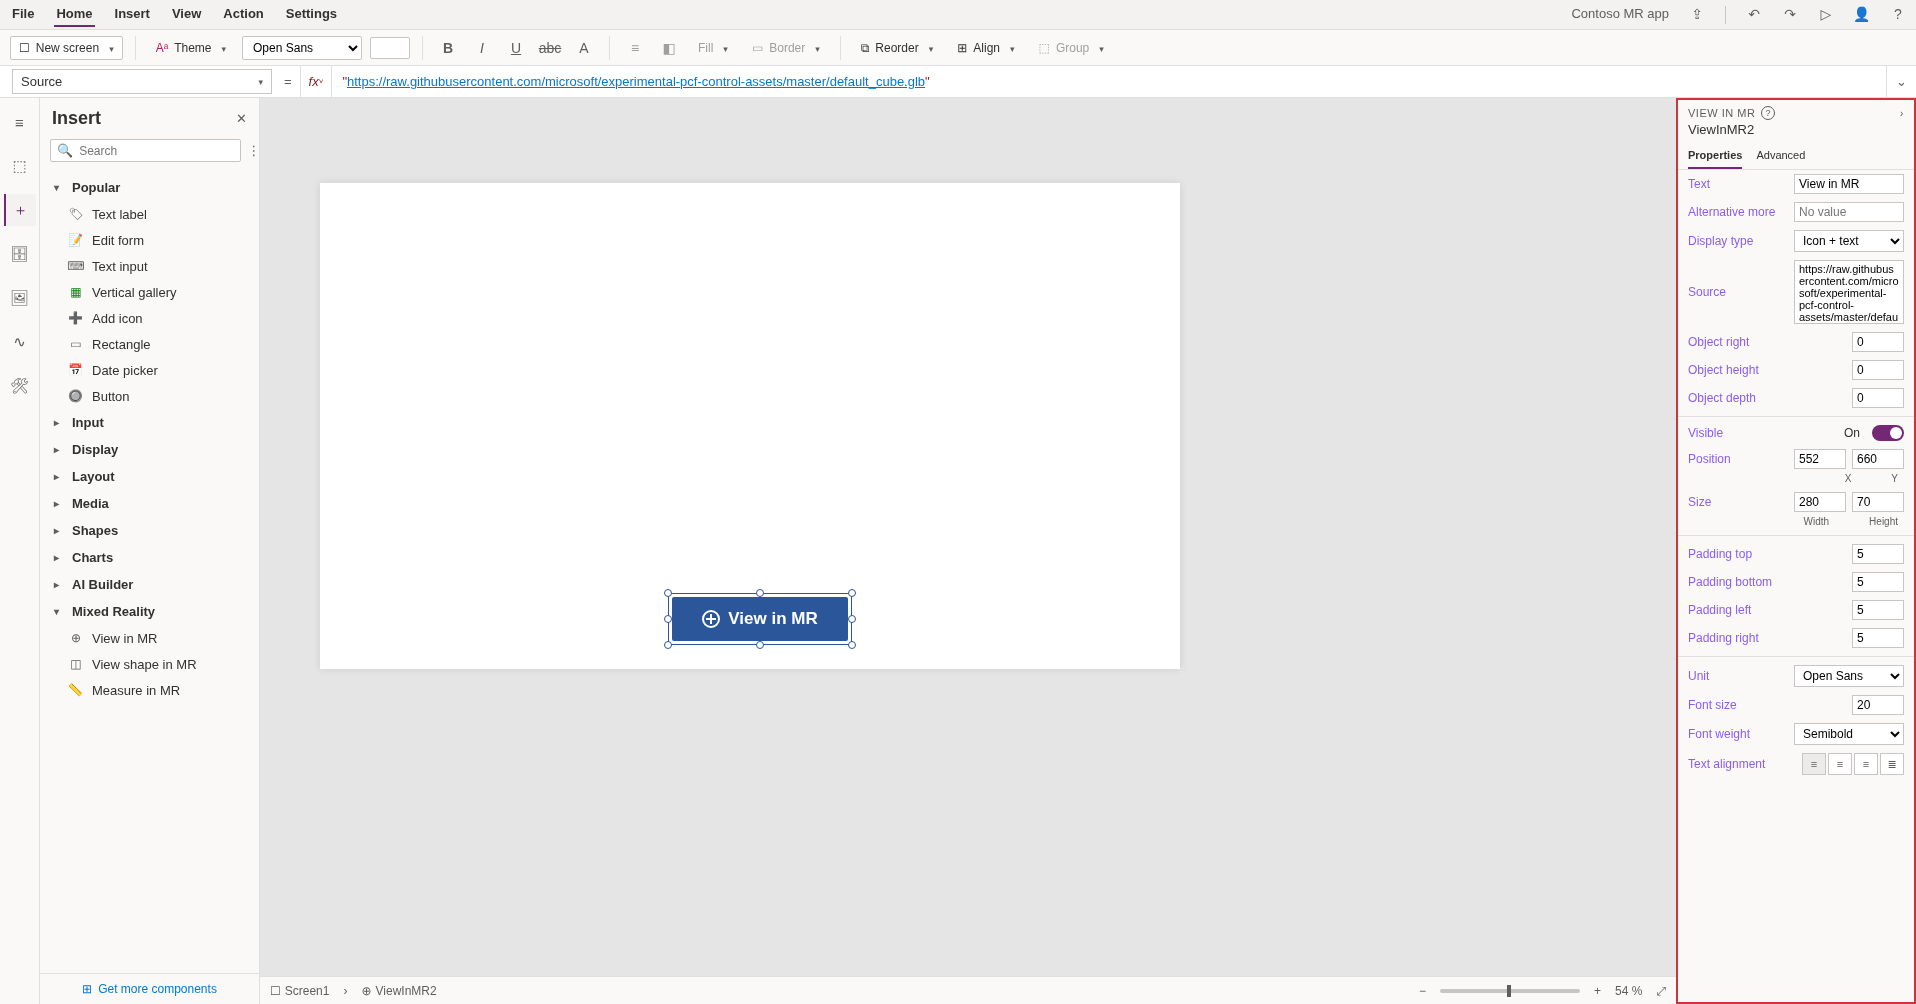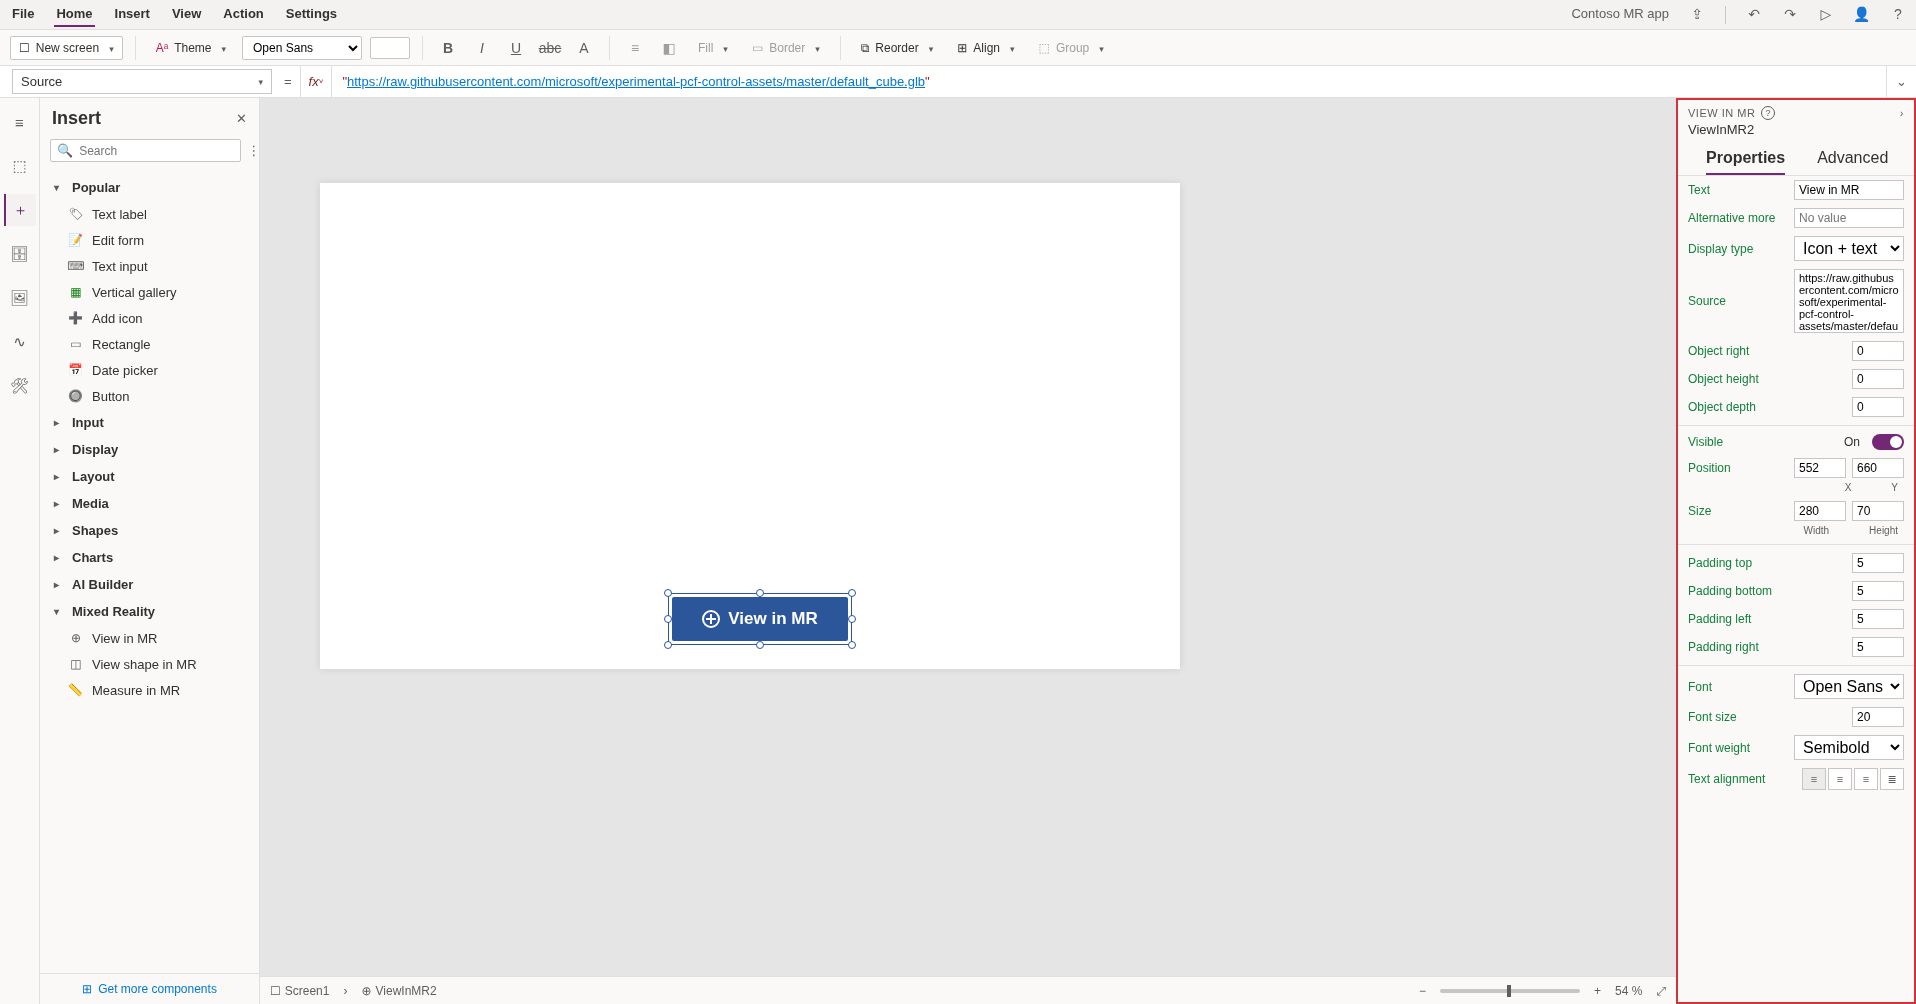--- a/index.html
+++ b/index.html
@@ -71,29 +71,29 @@
 .canvas-footer .zoom-slider { width:140px; height:4px; background:#c8c6c4; position:relative; border-radius:2px; }
 .canvas-footer .zoom-slider .thumb { position:absolute; top:-4px; left:48%; width:4px; height:12px; background:#605e5c; }
 
 
 .prop-panel { width:240px; background:#faf9f8; border:2px solid #d13438; display:flex; flex-direction:column; font-size:12px; }
 .prop-panel .phdr { display:flex; align-items:center; gap:6px; padding:6px 10px 2px; color:#605e5c; font-size:11px; letter-spacing:.5px; }
 .prop-panel .phdr .q { width:14px;height:14px;border:1px solid #605e5c;border-radius:50%;display:flex;align-items:center;justify-content:center;font-size:9px;}
 .prop-panel .phdr .chev { margin-left:auto; cursor:pointer; }
 .prop-panel .pname { padding:0 10px 6px; font-size:13px; }
 .prop-panel .ptabs { display:flex; gap:14px; padding:0 10px; border-bottom:1px solid #e1dfdd; }
-.prop-panel .ptab { padding:6px 0; cursor:pointer; font-size:16px;margin-left:18px; }
+.prop-panel .ptab { padding:6px 0; cursor:pointer; font-size:11px; }
 .prop-panel .ptab.active { border-bottom:2px solid #742774; font-weight:600; }
 .prop-panel .plist { flex:1; overflow:auto; }
 .prop-panel .prow { display:flex; align-items:center; padding:4px 10px; gap:6px; }
 .prop-panel .prow.sep-top { border-top:1px solid #e1dfdd; margin-top:4px; padding-top:8px; }
-.prop-panel .prow label { flex:1; color:#15803d; }
+.prop-panel .prow label { flex:1; color:#8b5cf6; }
 .prop-panel .prow input[type=text] { width:110px; border:1px solid #c8c6c4; padding:2px 4px; font-size:12px; background:#fff; }
 .prop-panel .prow input.small { width:52px; }
-.prop-panel .prow select { width:110px; border:1px solid #c8c6c4; padding:2px 4px; font-size:16px; background:#fff; }
+.prop-panel .prow select { width:110px; border:1px solid #c8c6c4; padding:2px 4px; font-size:12px; background:#fff; }
 .prop-panel .prow textarea { width:110px; height:64px; border:1px solid #c8c6c4; padding:2px 4px; font-size:11px; resize:none; font-family:inherit; background:#fff; }
 .prop-panel .sublabels { display:flex; justify-content:flex-end; gap:40px; padding:0 16px 4px 0; font-size:10px; color:#605e5c; }
 .toggle { width:32px; height:16px; background:#742774; border-radius:8px; position:relative; cursor:pointer; }
 .toggle .knob { position:absolute; right:2px; top:2px; width:12px; height:12px; background:#fff; border-radius:50%; }
 .align-btns { display:flex; gap:2px; }
 .align-btns .ab { width:24px; height:22px; border:1px solid #c8c6c4; background:#fff; display:flex; align-items:center; justify-content:center; cursor:pointer; font-size:11px; color:#605e5c;}
 .align-btns .ab.active { background:#edebe9; }
 .chev-down::after{content:"▾"; font-size:9px; margin-left:4px; color:#605e5c;}
 </style>
 </head>
@@ -416,21 +416,21 @@
       <div class="prow">
           <label>Padding left</label>
           <input class="small" type="text" value="5" style="">
         </div>
       <div class="prow">
           <label>Padding right</label>
           <input class="small" type="text" value="5" style="">
         </div>
 
       <div class="prow sep-top">
-          <label>Font</label>
+          <label>Unit</label>
           <select><option>Open Sans</option></select>
         </div>
       <div class="prow">
           <label>Font size</label>
           <input class="small" type="text" value="20" style="">
         </div>
       <div class="prow">
           <label>Font weight</label>
           <select><option>Semibold</option></select>
         </div>

